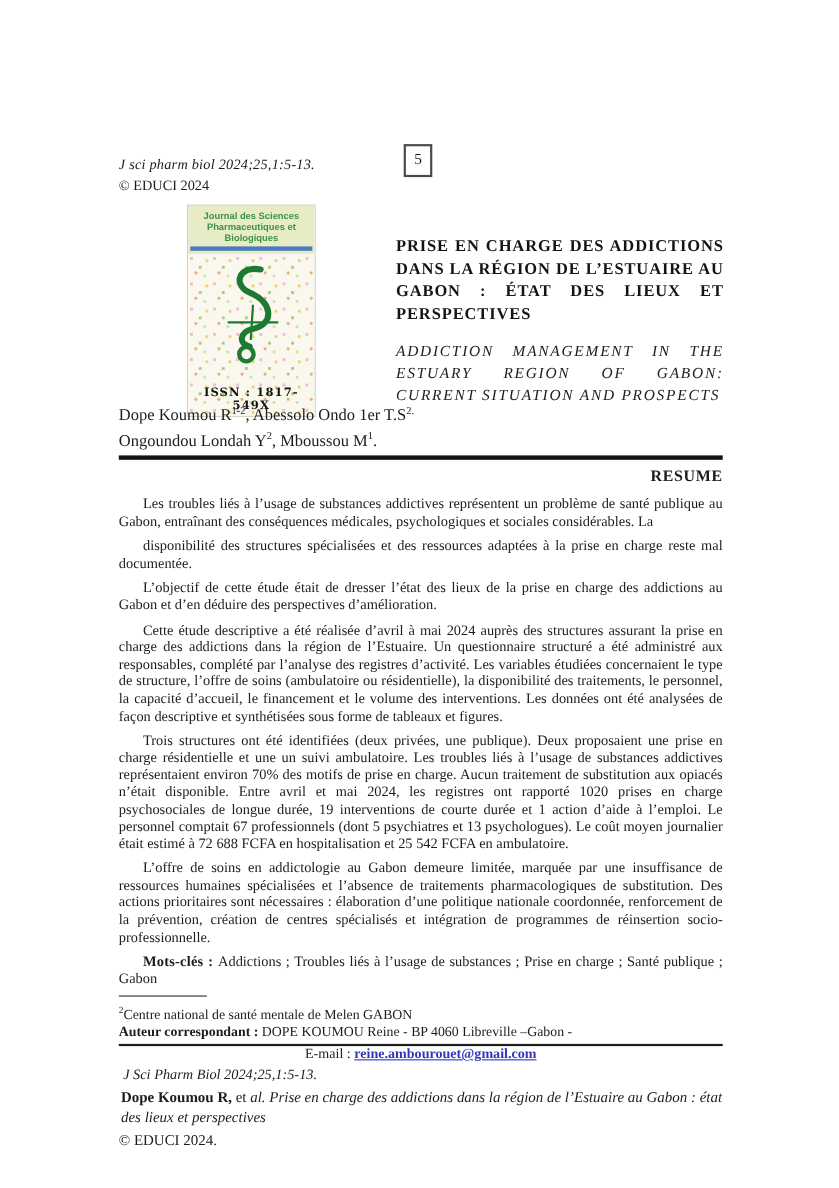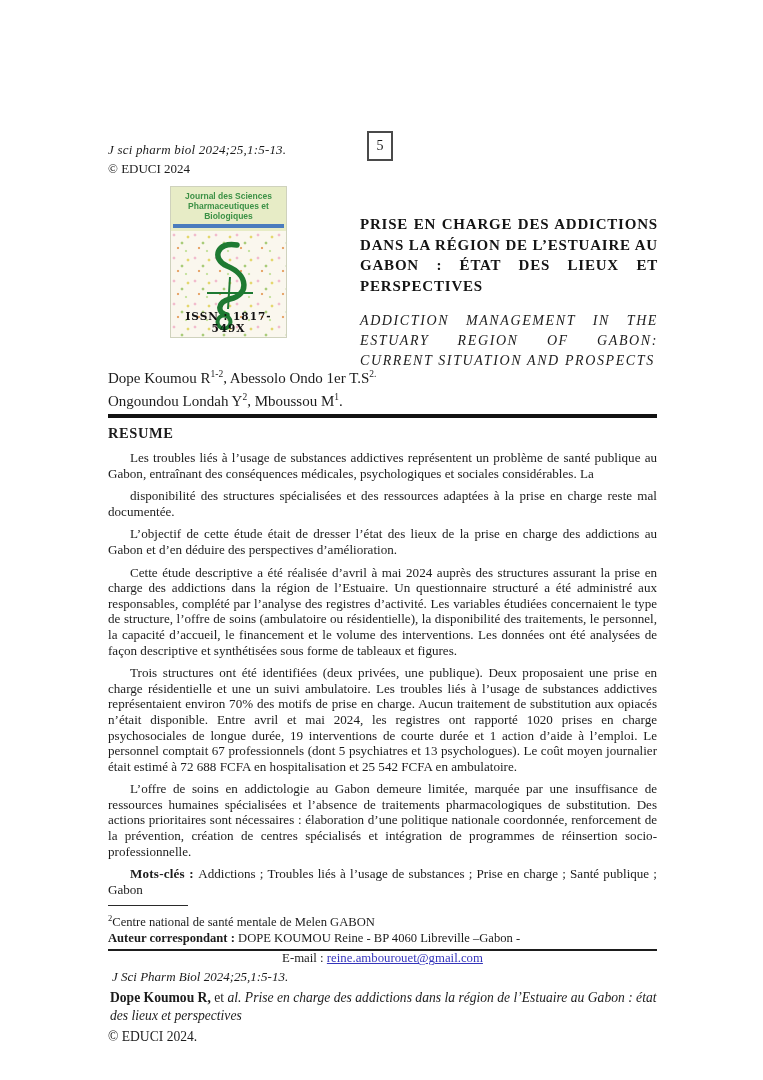--- a/index.html
+++ b/index.html
@@ -16,21 +16,21 @@
 
   
   .pagenum {
     position:absolute; left:367px; top:131px; width:26px; height:30px;
     border:2px solid #4a4a4a; display:flex; align-items:center; justify-content:center;
     font-size:14px; background:#fff;
   }
 
   
   .logo {
-    position:absolute; left:170px; top:186px; width:117px; height:152px;
+    position:absolute; left:170px; top:186px; width:117px; height:193px;
     border:1px solid #cfd2bd; display:flex; flex-direction:column; overflow:hidden;
   }
   .logo-head { background:#e7ecc6; padding:4px 2px 3px; text-align:center; }
   .logo-head div {
     font-family:"Liberation Sans", sans-serif; font-weight:bold;
     font-size:8.5px; line-height:10px; color:#3c9146;
   }
   .logo-band { height:4px; background:#4a7cbd; margin-top:3px; }
   .logo-body {
     flex:1; position:relative; background-color:#faf7ee;
@@ -60,32 +60,32 @@
     line-height:20px; letter-spacing:1.6px; text-align:justify; color:#202020;
   }
 
   
   .authors { position:absolute; left:108px; top:365px; width:275px; font-size:15px; line-height:18.5px; }
   .authors sup { font-size:9.5px; }
 
   
   .main { position:absolute; left:108px; top:414px; width:549px; }
   .rule-thick { height:4px; background:#121212; }
-  .resume-title { text-align:left; font-weight:bold; font-size:14.5px; letter-spacing:0.6px; margin:7px 0 8px; }
+  .resume-title { text-align:right; font-weight:bold; font-size:14.5px; letter-spacing:0.6px; margin:7px 0 8px; }
   .para { font-size:13.1px; line-height:15.6px; text-align:justify; text-indent:22px; margin-bottom:7px; }
   .keywords b { letter-spacing:0.2px; }
 
   .fn-sep { width:80px; border-top:1.4px solid #2a2a2a; margin:8px 0 5px; }
   .fn { font-size:12.6px; line-height:15.4px; text-align:justify; }
   .fn sup { font-size:8.5px; }
   .fn b { }
 
   .email-rule { border-top:2px solid #1d1d1d; margin-top:3px; }
   .email-line { text-align:center; font-size:12.8px; margin-top:0px; }
-  .email-link { color:#3434bb; text-decoration:underline; }
+  .email-link { color:#3434bb; text-decoration:underline;font-weight:bold; }
 
   .footer-ref { font-style:italic; font-size:13px; margin-top:3px; padding-left:4px; }
   .footer-cite { font-size:13.6px; line-height:17.5px; margin-top:4px; padding-left:2px; }
   .footer-copy { font-size:13.6px; margin-top:5px; }
 </style>
 </head>
 <body>
 
 <div class="page">
 

